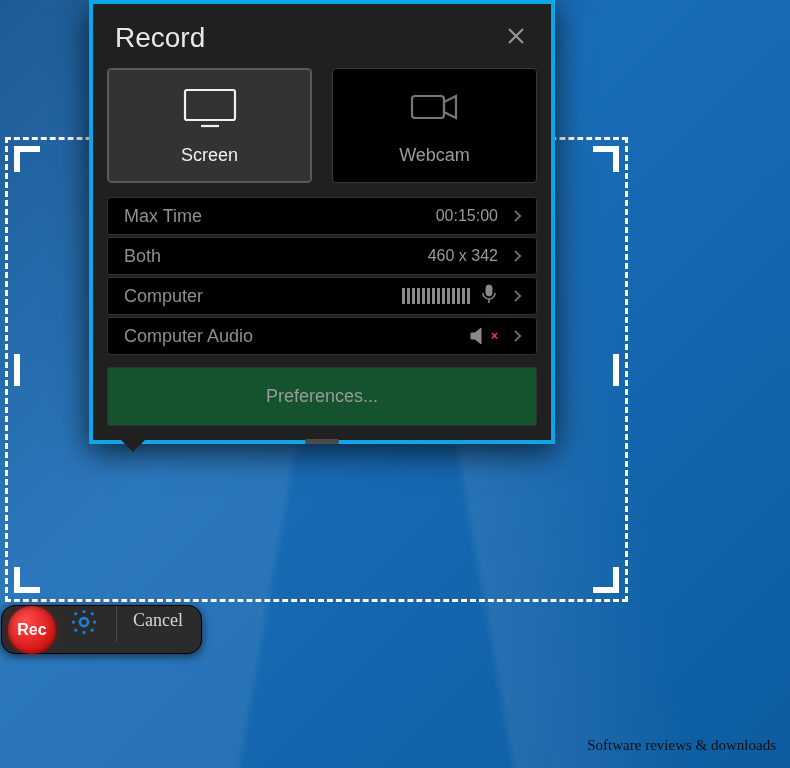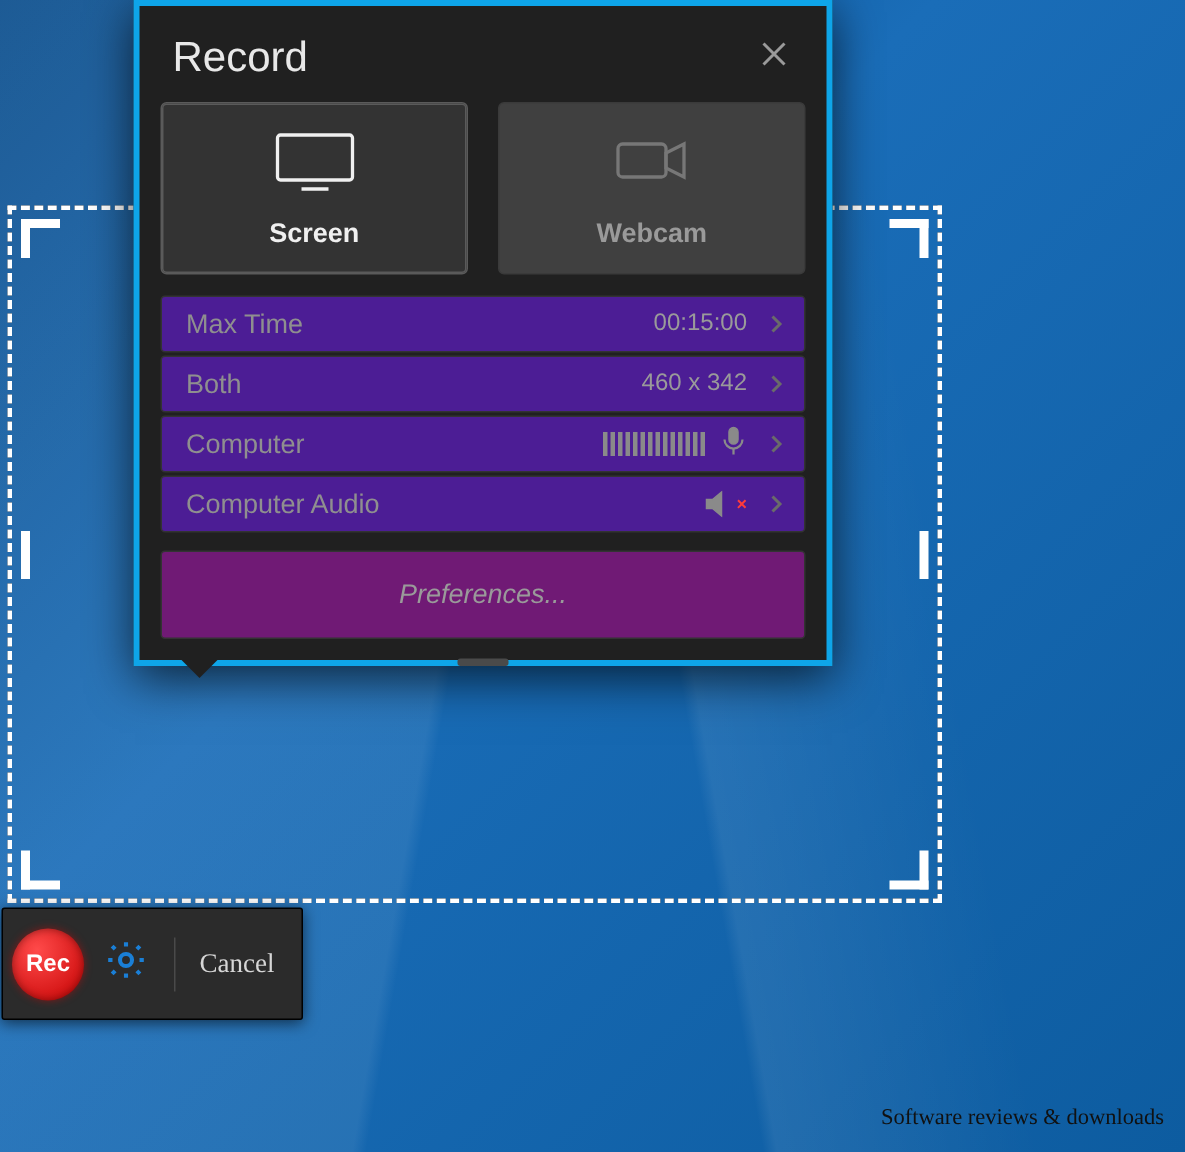--- a/index.html
+++ b/index.html
@@ -37,25 +37,25 @@
   .selection .tr::before { right:0; top:0; } .selection .tr::after { right:0; top:0; }
   .selection .bl::before { left:0; bottom:0; } .selection .bl::after { left:0; bottom:0; }
   .selection .br::before { right:0; bottom:0; } .selection .br::after { right:0; bottom:0; }
   .selection .midhandle { position:absolute; background:#fff; width:6px; height:32px; top:50%; transform:translateY(-50%); }
   .selection .mh-l { left:6px; } .selection .mh-r { right:6px; }
 
   
   .toolbar {
     position: absolute;
     left: 1px; top: 605px;
-    height: 75px;
+    height: 49px;
     background: #2b2b2b;
     border: 1px solid #000;
-    border-radius: 2px;
-    display: flex; align-items: center;
+    border-radius: 14px;
+    display: flex; 
     padding: 0 10px 0 6px;
     box-shadow: 0 2px 10px rgba(0,0,0,0.6);
   }
   .rec-btn {
     width: 48px; height: 48px; border-radius: 50%;
     background: radial-gradient(circle at 35% 30%, #ff4a4a, #c40000);
     color: #fff; display:flex; align-items:center; justify-content:center;
     font-weight: 600; font-size: 16px;
     box-shadow: inset 0 0 6px rgba(0,0,0,0.4), 0 0 6px rgba(255,0,0,0.4);
     cursor: pointer;
@@ -88,58 +88,58 @@
   }
   .panel-header {
     display:flex; align-items:center; justify-content:space-between;
     padding: 18px 22px 14px 22px;
   }
   .panel-title { color:#e8e8e8; font-size:28px; font-weight:400; }
   .close-btn { width:26px; height:26px; display:flex; align-items:center; justify-content:center; cursor:pointer; }
   .close-btn svg { stroke:#9a9a9a; stroke-width:2; }
 
   .panel-body { padding: 0 14px; }
-  .source-row { display:flex; gap:20px; margin-bottom:14px;font-weight:bold; }
+  .source-row { display:flex; gap:20px; margin-bottom:14px; }
   .source-btn {
     flex:1; height:115px;
-    background:#404040; border:1px solid #3a3a3a; border-radius:4px;
+    background:#000000; border:1px solid #3a3a3a; border-radius:4px;
     display:flex; flex-direction:column; align-items:center; justify-content:center;
     gap:12px; cursor:pointer;
     color:#9a9a9a; font-size:18px;
   }
   .source-btn.active {
     background:#333; border-color:#5a5a5a; color:#f0f0f0;
     box-shadow: inset 0 0 0 1px #5a5a5a;
   }
   .source-btn svg { stroke:#777; fill:none; stroke-width:2.2; }
   .source-btn.active svg { stroke:#f0f0f0; }
 
   .setting-list { display:flex; flex-direction:column; gap:2px; margin-bottom:12px; }
   .setting-row {
-    background:#4c1d95; border:1px solid #333; border-radius:3px;
+    background:#000000; border:1px solid #333; border-radius:3px;
     height:38px; padding:0 10px 0 16px;
     display:flex; align-items:center; cursor:pointer;
     color:#8f8f8f; font-size:18px;
   }
   .setting-row .label { flex:0 0 auto; }
   .setting-row .spacer { flex:1; }
   .setting-row .value { color:#9a9a9a; margin-right:10px; font-size:16px; }
   .setting-row .chev { width:18px; height:18px; display:flex; align-items:center; justify-content:center; }
   .setting-row .chev svg { stroke:#6a6a6a; stroke-width:2; fill:none; }
   .meter { display:flex; gap:2px; margin-right:10px; }
   .meter span { width:3px; height:16px; background:#8a8a8a; }
   .mic-icon svg, .spk-icon svg { stroke:#8a8a8a; fill:#8a8a8a; }
   .spk-icon { position:relative; margin-right:10px; display:flex; align-items:center; }
   .spk-x { color:#ff3b3b; font-size:12px; font-weight:bold; margin-left:2px; }
   .mic-icon { margin-right:10px; }
 
   .prefs-btn {
-    background:#701a75; border:1px solid #333; border-radius:3px;
+    background:#14532d; border:1px solid #333; border-radius:3px;
     height:59px; display:flex; align-items:center; justify-content:center;
-    color:#9a9a9a; font-size:18px; cursor:pointer;font-style:italic;
+    color:#9a9a9a; font-size:18px; cursor:pointer;
   }
 
   
   .drag-handle {
     position:absolute; left:50%; transform:translateX(-50%);
     bottom:-4px; width:34px; height:5px; background:#4a4a4a; border-radius:2px;
   }
 
   
   .watermark {

